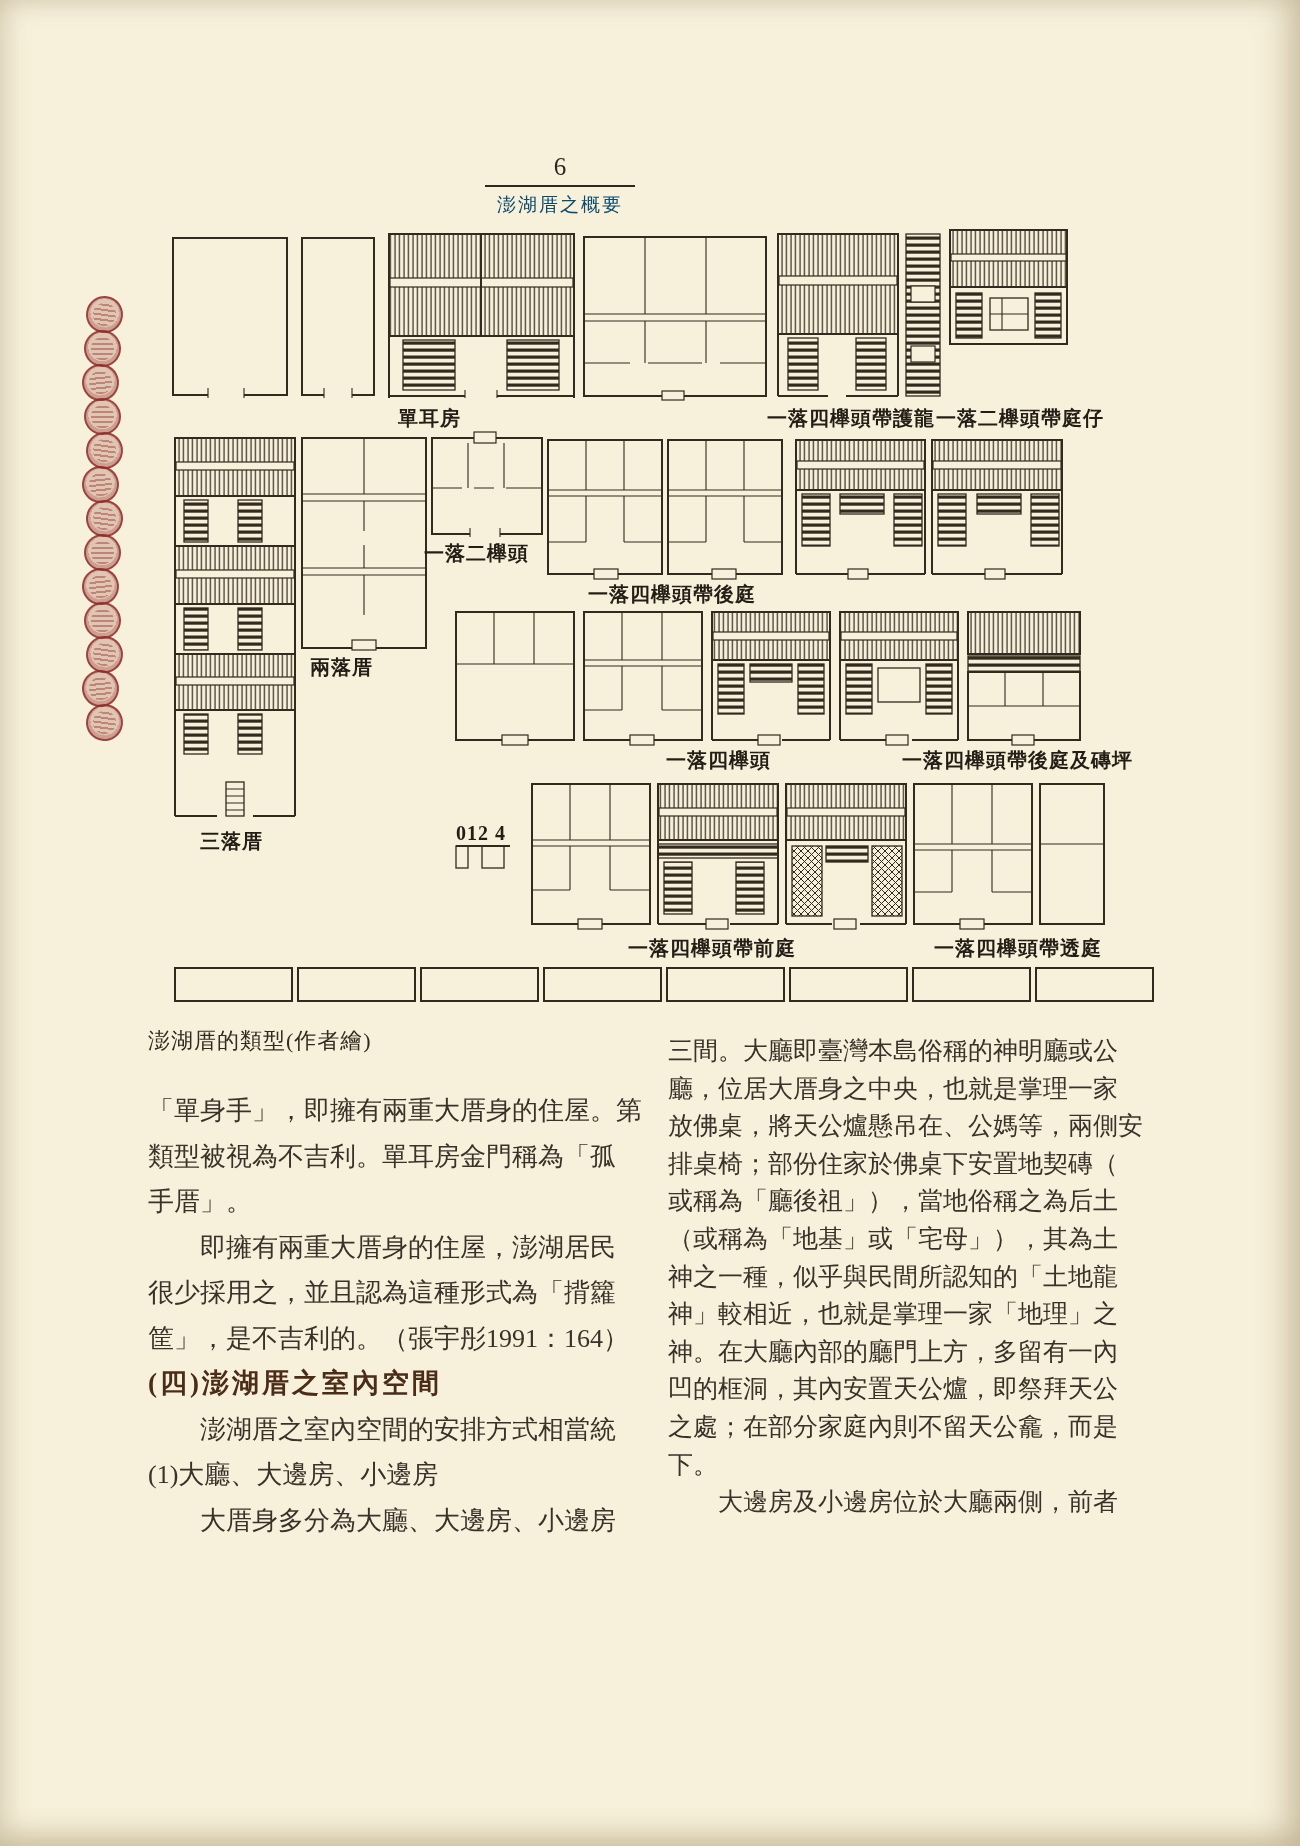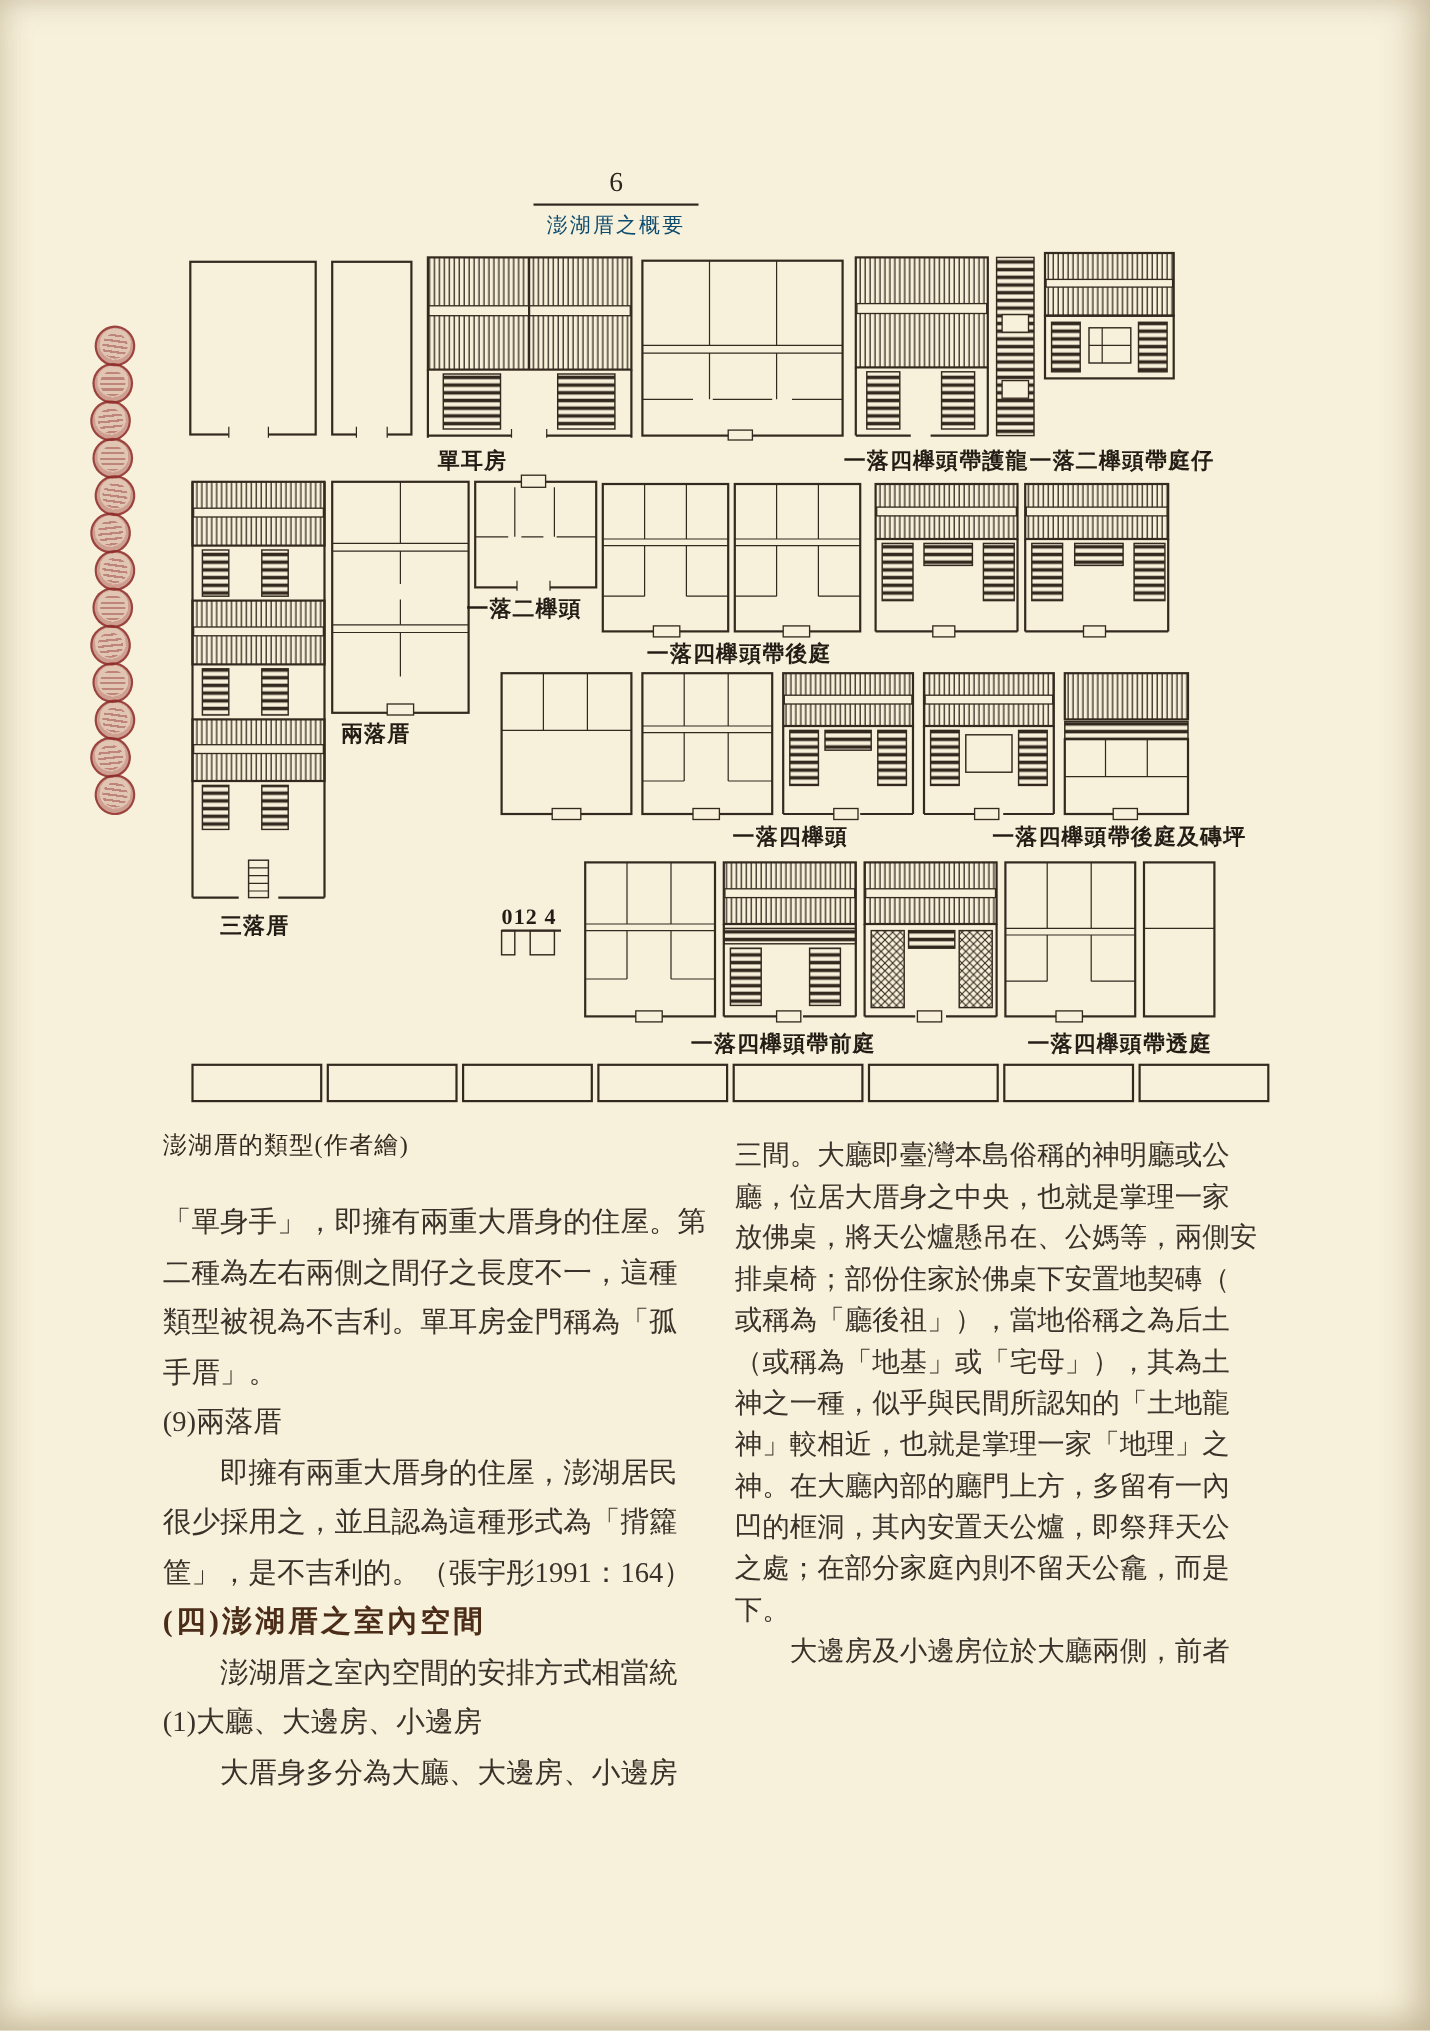--- a/index.html
+++ b/index.html
@@ -328,24 +328,22 @@
       <rect x="763" y="740" width="117" height="33" class="o"></rect>
       <rect x="886" y="740" width="117" height="33" class="o"></rect>
     </g>
   </svg>
   </div>
 
   <div class="caption">澎湖厝的類型(作者繪)</div>
 
   <div class="col col-left">
     <div class="tl">「單身手」，即擁有兩重大厝身的住屋。第</div>
-    <div class="tl">二種為左右兩側之間仔之長度不一，這種</div>
     <div class="tl">類型被視為不吉利。單耳房金門稱為「孤</div>
     <div class="tl">手厝」。</div>
-    <div class="tl">(9)兩落厝</div>
     <div class="tl">　　即擁有兩重大厝身的住屋，澎湖居民</div>
     <div class="tl">很少採用之，並且認為這種形式為「揹籮</div>
     <div class="tl">筐」，是不吉利的。（張宇彤1991：164）</div>
     <div class="tl heading">(四)澎湖厝之室內空間</div>
     <div class="tl">　　澎湖厝之室內空間的安排方式相當統</div>
     <div class="tl">(1)大廳、大邊房、小邊房</div>
     <div class="tl">　　大厝身多分為大廳、大邊房、小邊房</div>
   </div>
 
   <div class="col col-right">

